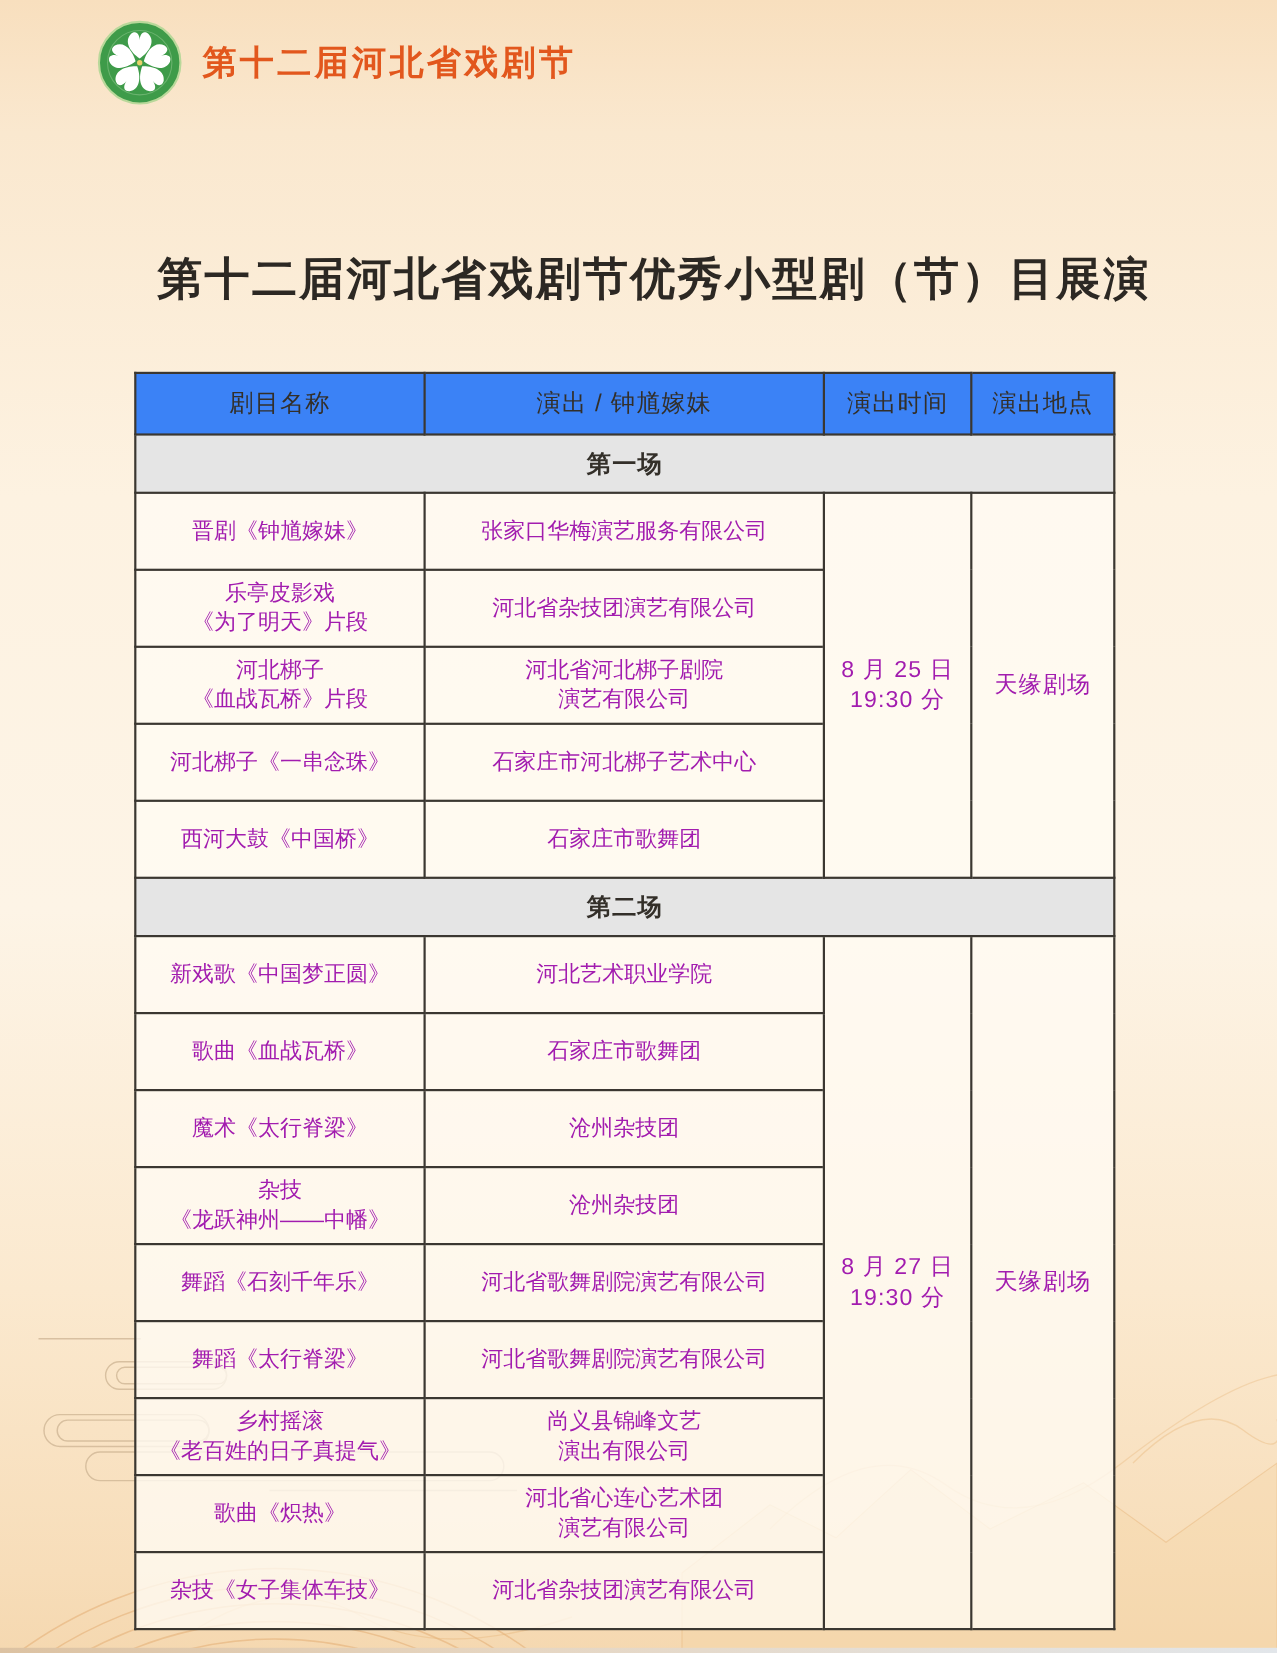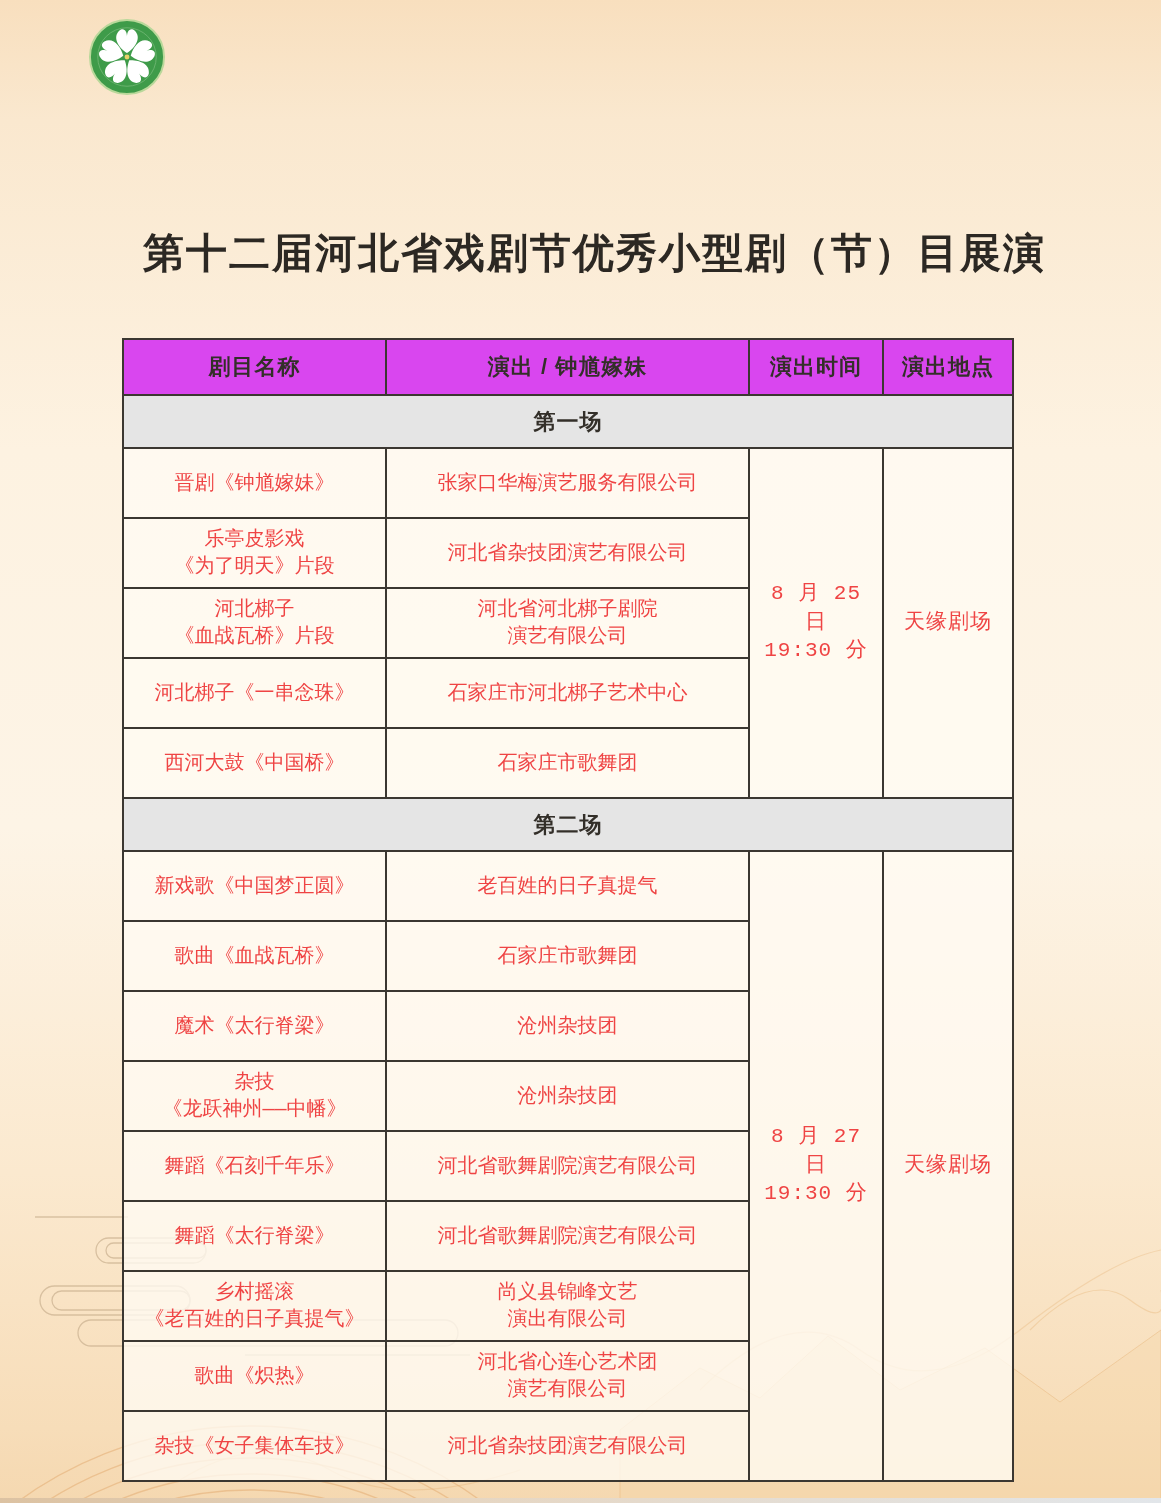--- a/index.html
+++ b/index.html
@@ -18,28 +18,28 @@
 
   .main-title{position:absolute;top:226px;left:0;width:1145px;text-align:center;margin:0;
     font-size:41px;font-weight:bold;color:#2c2823;letter-spacing:2px;padding-left:22px;}
 
   table.schedule{position:absolute;left:122px;top:338px;width:890px;
     border-collapse:collapse;table-layout:fixed;}
   table.schedule th,table.schedule td{
     border:2px solid #3b3731;text-align:center;vertical-align:middle;
     white-space:pre-line;padding:4px 6px;}
   table.schedule th{
-    background:#d946ef;color:#332f29;font-size:22px;font-weight:bold;
+    background:#3b82f6;color:#332f29;font-size:22px;font-weight:normal;
     height:46px;letter-spacing:1px;}
   tr.session-row td{
     background:#e5e5e5;color:#332f29;font-size:22px;font-weight:bold;
     height:43px;letter-spacing:1px;}
   td.cell{
-    background:rgba(255,251,243,0.78);color:#ef4444;font-size:20px;
-    height:60px;line-height:1.35;font-family:Liberation Mono, monospace;}
+    background:rgba(255,251,243,0.78);color:#a21caf;font-size:20px;
+    height:60px;line-height:1.35;}
   td.time-cell,td.venue-cell{font-size:21px;letter-spacing:1px;}
 </style>
 </head>
 <body>
 
 <svg class="bg-decor" viewBox="0 0 1161 1503">
 
   <g stroke="#cdb493" fill="none" stroke-width="1.3" opacity="0.75">
     <line x1="35" y1="1217" x2="128" y2="1217"></line>
     <rect x="96" y="1238" width="110" height="25" rx="12.5"></rect>
@@ -77,20 +77,21 @@
           <path d="M0 -4 C -9 -10 -15 -20 -8 -27 C -3 -31 0 -26 0 -21 C 0 -26 3 -31 8 -27 C 15 -20 9 -10 0 -4 Z"></path>
           <path d="M0 -4 C -9 -10 -15 -20 -8 -27 C -3 -31 0 -26 0 -21 C 0 -26 3 -31 8 -27 C 15 -20 9 -10 0 -4 Z" transform="rotate(72)"></path>
           <path d="M0 -4 C -9 -10 -15 -20 -8 -27 C -3 -31 0 -26 0 -21 C 0 -26 3 -31 8 -27 C 15 -20 9 -10 0 -4 Z" transform="rotate(144)"></path>
           <path d="M0 -4 C -9 -10 -15 -20 -8 -27 C -3 -31 0 -26 0 -21 C 0 -26 3 -31 8 -27 C 15 -20 9 -10 0 -4 Z" transform="rotate(216)"></path>
           <path d="M0 -4 C -9 -10 -15 -20 -8 -27 C -3 -31 0 -26 0 -21 C 0 -26 3 -31 8 -27 C 15 -20 9 -10 0 -4 Z" transform="rotate(288)"></path>
         </g>
         <circle cx="0" cy="0" r="2.5" fill="#e8d26a"></circle>
       </g>
     </g>
   </svg>
+  <h1 class="brand-title">第十二届河北省戏剧节</h1>
 </header>
 
 <h2 class="main-title">第十二届河北省戏剧节优秀小型剧（节）目展演</h2>
 
 <table class="schedule">
   <colgroup>
     <col style="width:263px">
       <col style="width:363px">
       <col style="width:134px">
       <col style="width:130px">
@@ -132,21 +133,21 @@
     <tr>
       <td class="cell">西河大鼓《中国桥》</td>
       <td class="cell">石家庄市歌舞团</td>
     </tr>
 
     <tr class="session-row">
       <td colspan="4">第二场</td>
     </tr>
     <tr>
       <td class="cell">新戏歌《中国梦正圆》</td>
-      <td class="cell">老百姓的日子真提气</td>
+      <td class="cell">河北艺术职业学院</td>
       <td class="cell time-cell" rowspan="9">8 月 27 日
 19:30 分</td>
       <td class="cell venue-cell" rowspan="9">天缘剧场</td>
     </tr>
     <tr>
       <td class="cell">歌曲《血战瓦桥》</td>
       <td class="cell">石家庄市歌舞团</td>
     </tr>
     <tr>
       <td class="cell">魔术《太行脊梁》</td>

